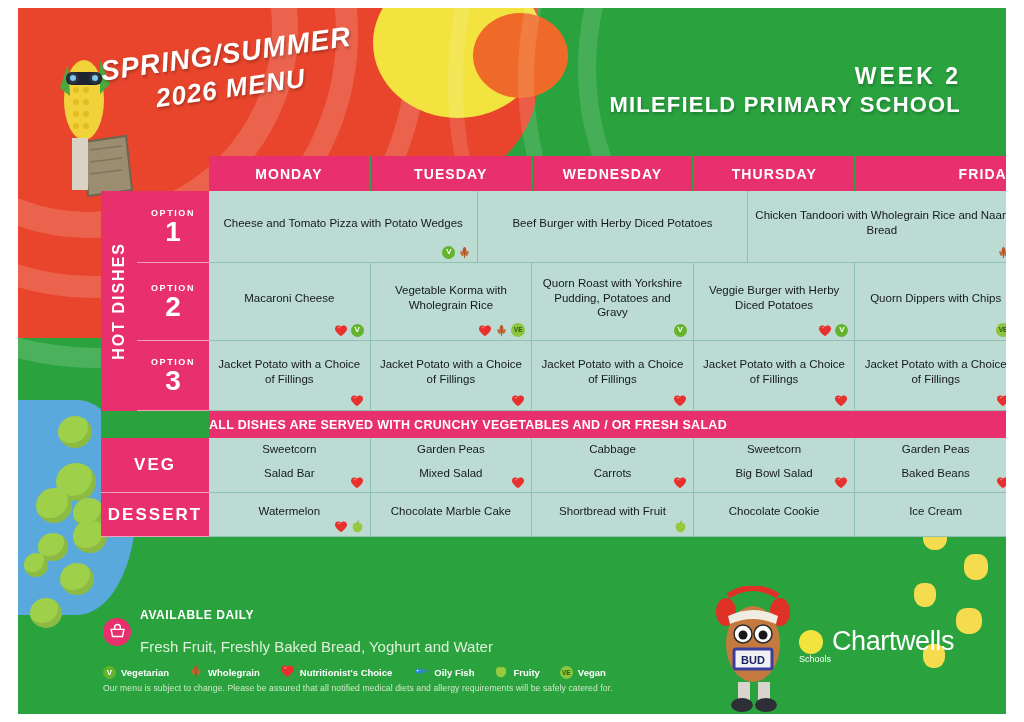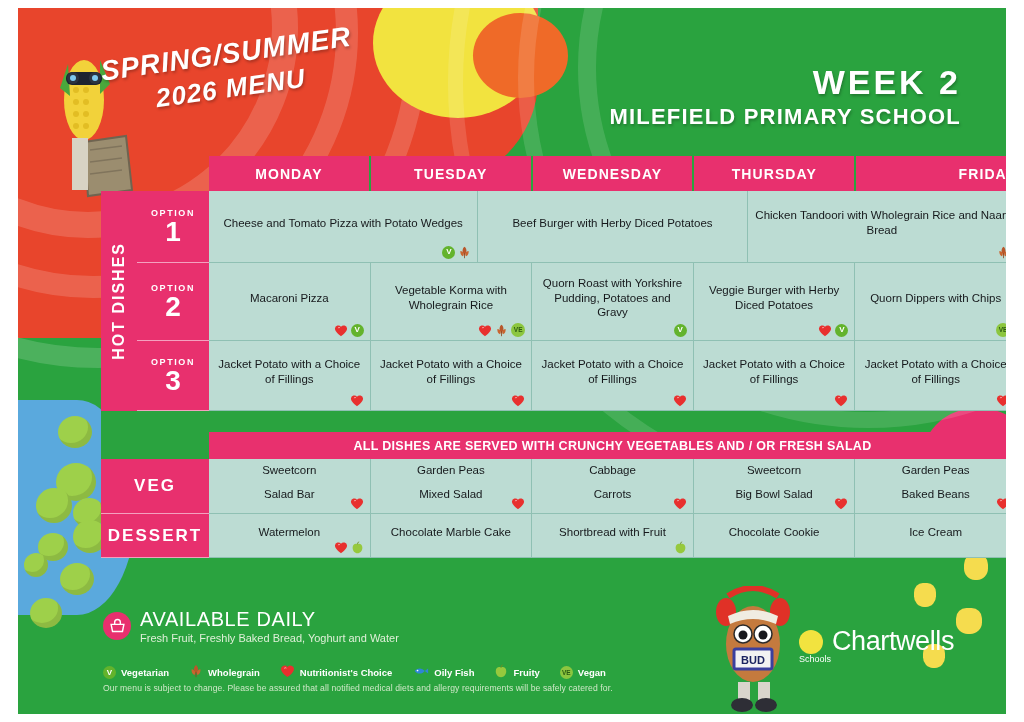--- a/index.html
+++ b/index.html
@@ -57,21 +57,21 @@
     color:#fff;
     text-align:center;
   }
   #hdr-left .l1 { font-size:28px; font-weight:bold; letter-spacing:1px;
                   text-shadow:1px 2px 3px rgba(0,0,0,0.28); font-style:italic;}
   #hdr-left .l2 { font-size:26px; font-weight:bold; letter-spacing:1px; margin-top:3px;
                   text-shadow:1px 2px 3px rgba(0,0,0,0.28); font-style:italic;}
 
   #hdr-right { position:absolute; right:45px; top:55px; text-align:right; color:#fff; }
   #hdr-right .week {
-    font-size:34px; font-weight:bold; letter-spacing:3px;
+    font-size:23px; font-weight:bold; letter-spacing:3px;
     text-shadow:1px 2px 3px rgba(0,0,0,0.25);
     text-align:right;
   }
   #hdr-right .school {
     font-size:22px; font-weight:bold; letter-spacing:1.2px; margin-top:2px;
     text-shadow:1px 2px 3px rgba(0,0,0,0.25);
   }
 
   
   #mascot-corn { position:absolute; left:36px; top:42px; width:82px; height:155px; }
@@ -122,41 +122,40 @@
     font-size:14px; font-weight:bold; letter-spacing:1.1px;
     text-align:center; padding:10px 0 9px 0;
     border-right:2px solid #2aa33f;
   }
   #dayhdr .dh:last-child { border-right:none;text-align:right; }
 
   
   #banner { display:flex; width:100%; }
   #banner .spacer { width:108px; background:#2aa33f; }
   #banner .bn {
-    flex:1 1 0; background:#e8306e; color:#fff; text-align:center;
+    flex:1 1 0; background:#e8306e; color:#fff; 
     font-size:12.5px; font-weight:bold; letter-spacing:0.3px;
     padding:7px 0 6px 0;
-    margin-top:21px;
   }
 
   .sectlabel {
     width:108px; background:#e8306e; color:#fff;
     display:flex; align-items:center; justify-content:center;
     font-size:17px; font-weight:bold; letter-spacing:2px;
     border-bottom:1px solid #f4a0bf;
   }
 
   
   #avail { position:absolute; left:85px; top:600px; display:flex; align-items:center; gap:9px;}
   #avail .basket {
     width:28px; height:28px; border-radius:50%; background:#e8306e;
     display:flex; align-items:center; justify-content:center;
   }
-  #avail .ad-title { color:#fff; font-size:20px; font-weight:normal; letter-spacing:0.6px; }
-  #avail .ad-sub  { color:#dff0d8; font-size:11px; margin-top:1px; }
+  #avail .ad-title { color:#fff; font-size:12px; font-weight:bold; letter-spacing:0.6px; }
+  #avail .ad-sub  { color:#dff0d8; font-size:15px; margin-top:16px; }
 
   #legend { position:absolute; left:85px; top:656px; display:flex; align-items:center; gap:20px; }
   .lg { display:flex; align-items:center; gap:5px; color:#fff; font-size:9.5px; font-weight:bold;}
 
   #disclaim {
     position:absolute; left:85px; top:675px; color:#cfe8c8;
     font-size:8.6px; letter-spacing:0.1px;
   }
 
   
@@ -306,21 +305,21 @@
               </span>
           </div>
         </div>
 
         <div class="row" style="height:78px;">
           <div class="optcell">
             <span class="ow">OPTION</span>
             <span class="on">2</span>
           </div>
           <div class="daycell">
-            <span class="txt">Macaroni Pizza</span>
+            <span class="txt">Macaroni Cheese</span>
             <span class="icons">
                 <svg width="14" height="13" viewBox="0 0 16 15">
                   <path d="M8 14S1 9.6 1 5.2A3.9 3.9 0 018 3.3 3.9 3.9 0 0115 5.2C15 9.6 8 14 8 14z" fill="#e8302e"></path>
                   <path d="M4.5 4.8c.6-.8 1.6-1 2.3-.4" stroke="#fff" stroke-width="1" fill="none" opacity=".7"></path>
                 </svg>
                 <span class="badge b-v">V</span>
               </span>
           </div>
           <div class="daycell">
             <span class="txt">Vegetable Korma with Wholegrain Rice</span>

